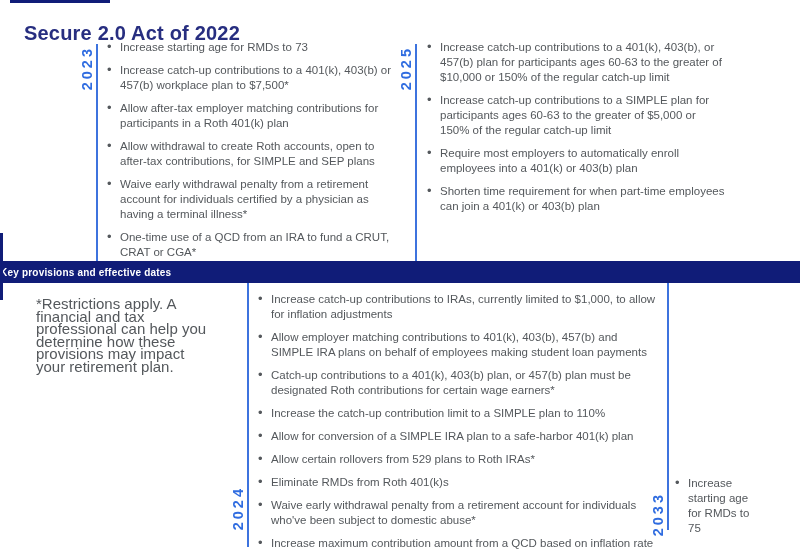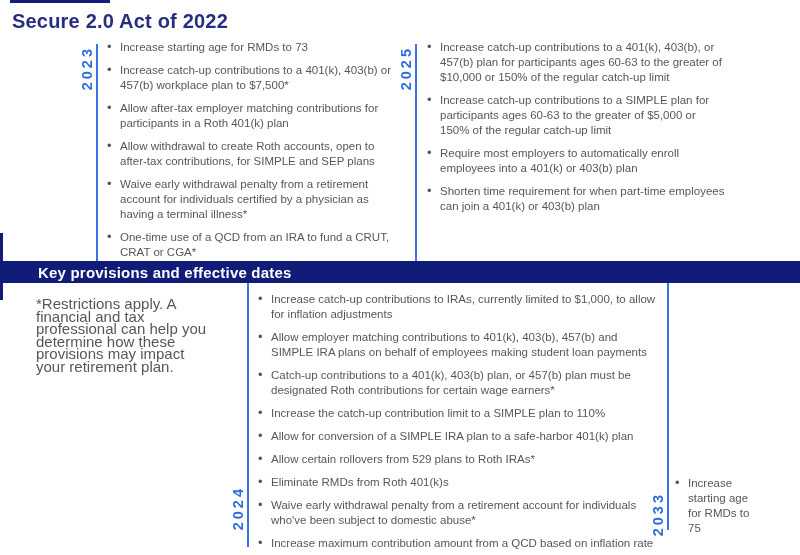--- a/index.html
+++ b/index.html
@@ -13,21 +13,21 @@
   }
   *{box-sizing:border-box;}
   html,body{margin:0;padding:0;background:#fff;}
   .page{
     position:relative;width:800px;height:555px;background:var(--bg);
     font-family:"Liberation Sans","DejaVu Sans",sans-serif;overflow:hidden;
   }
   .top-crop-bar{position:absolute;left:10px;top:0;width:100px;height:3px;background:var(--navy);}
   .left-crop-line{position:absolute;left:0;top:233px;width:3px;height:67px;background:var(--navy);}
   .title{
-    position:absolute;left:8px;top:6px;margin:4px;
+    position:absolute;left:8px;top:6px;margin:16px;
     font-size:20px;font-weight:700;color:var(--title-navy);letter-spacing:.2px;
   }
   .year-label{
     position:absolute;
     writing-mode:vertical-rl;transform:rotate(180deg);
     font-size:14.5px;font-weight:700;color:var(--accent-blue);letter-spacing:3px;
     white-space:nowrap;
   }
   .vline{position:absolute;width:2px;background:var(--line-blue);}
   .l2023{left:96px;top:44px;height:217px;}
@@ -49,22 +49,22 @@
   }
   .list2023{left:107px;top:40px;width:285px;}
   .list2025{left:427px;top:40px;width:300px;}
   .list2024{left:258px;top:292px;width:400px;}
   .list2033{left:675px;top:476px;width:88px;}
   .banner{
     position:absolute;left:0;top:261px;width:800px;height:22px;
     background:var(--navy);display:flex;align-items:center;
   }
   .banner-text{
-    margin-left:38px;color:var(--banner-text);
-    font-size:15px;font-weight:700;letter-spacing:.2px;
+    color:var(--banner-text);
+    font-size:10px;font-weight:700;letter-spacing:.2px;
   }
   .footnote{
     position:absolute;left:36px;top:298px;width:175px;margin:0;
     font-size:15px;line-height:12.5px;color:var(--text-gray);
   }
 </style>
 </head>
 <body>
 
 <div class="page">

